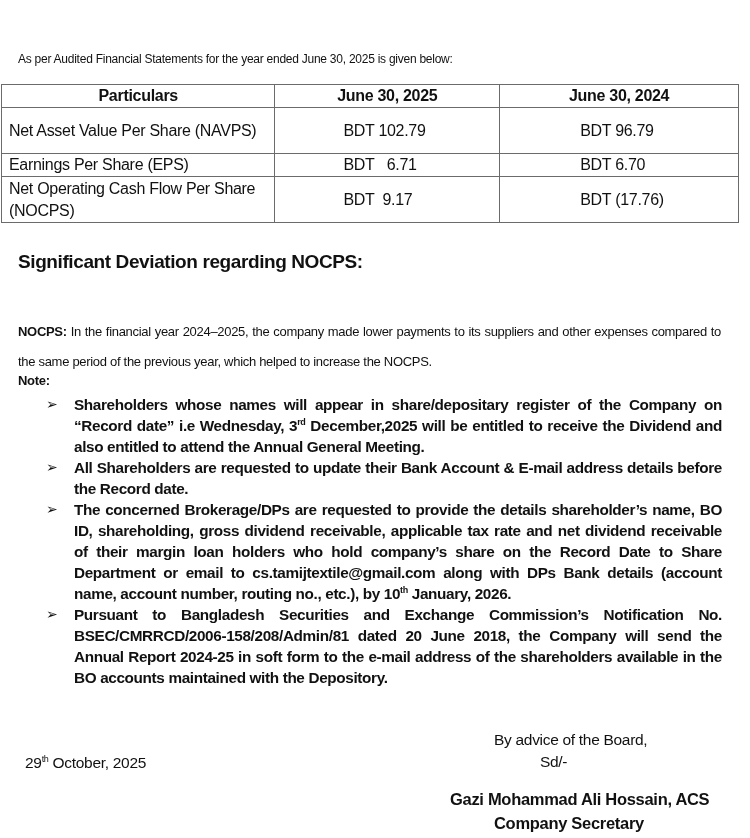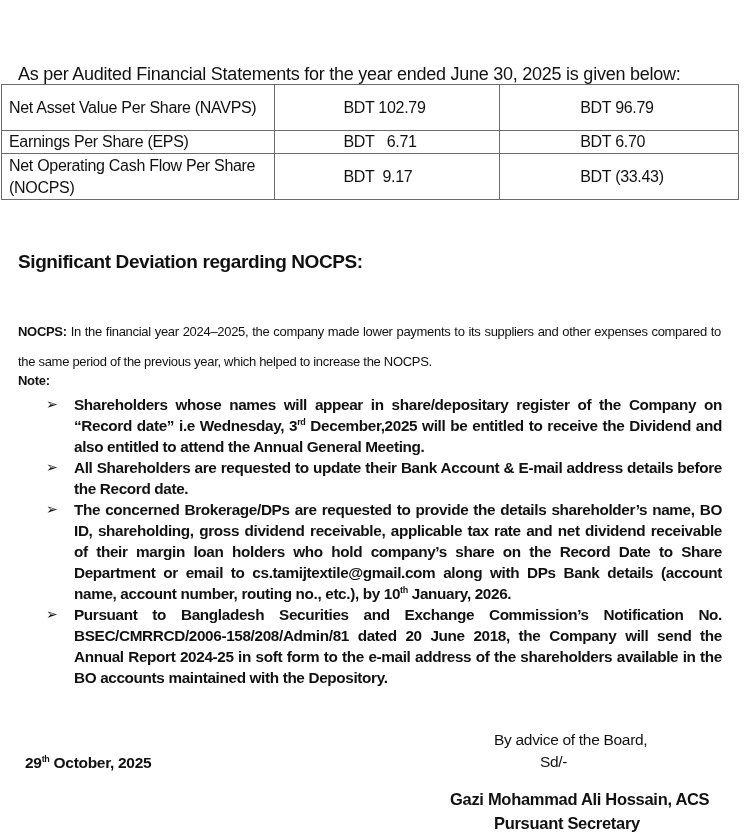--- a/index.html
+++ b/index.html
@@ -11,22 +11,22 @@
       width: 750px;
       height: 838px;
       position: relative;
       overflow: hidden;
       color: #111111;
       font-family: "Liberation Sans", sans-serif;
     }
     .intro {
       position: absolute;
       left: 18px;
-      top: 64px;
-      font-size: 18px;
+      top: 52px;
+      font-size: 12px;
       letter-spacing: -0.25px;
       white-space: nowrap;
     }
     table.fin {
       position: absolute;
       left: 1px;
       top: 84px;
       width: 738px;
       border-collapse: collapse;
       font-size: 16px;
@@ -117,21 +117,21 @@
     sup { font-size: 9px; line-height: 0; vertical-align: 6px; }
 
     .date-block {
       position: absolute;
       left: 25px;
       top: 752px;
       font-size: 15.5px;
       line-height: 22px;
       letter-spacing: -0.3px;
     }
-    .date-block .d { font-weight: bold; }
+    .date-block .d { font-weight: normal; }
     .sign-block {
       position: absolute;
       left: 440px;
       top: 729px;
       width: 280px;
       font-size: 15.5px;
       line-height: 22px;
       letter-spacing: -0.3px;
     }
     .sign-block div { white-space: nowrap; }
@@ -145,34 +145,39 @@
 
 <div class="intro">As per Audited Financial Statements for the year ended June 30, 2025 is given below:</div>
 
 <table class="fin">
   <colgroup>
       <col class="c1">
       <col class="c2">
       <col class="c3">
     </colgroup>
   <tbody>
+      <tr>
+    <th>Particulars</th>
+    <th>June 30, 2025</th>
+    <th>June 30, 2024</th>
+  </tr>
   <tr class="r-tall">
     <td class="label">Net Asset Value Per Share (NAVPS)</td>
     <td class="val c25">BDT 102.79</td>
     <td class="val c24">BDT 96.79</td>
   </tr>
   <tr class="r-short">
     <td class="label">Earnings Per Share (EPS)</td>
     <td class="val c25">BDT   6.71</td>
     <td class="val c24">BDT 6.70</td>
   </tr>
   <tr class="r-tall">
     <td class="label">Net Operating Cash Flow Per Share (NOCPS)</td>
     <td class="val c25">BDT  9.17</td>
-    <td class="val c24">BDT (33.43)</td>
+    <td class="val c24">BDT (17.76)</td>
   </tr>
 </tbody>
   </table>
 
 <div class="heading">Significant Deviation regarding NOCPS:</div>
 
 <div class="para"><b>NOCPS:</b><span> In the financial year 2024–2025, the company made lower payments to its suppliers and other expenses compared to the same period of the previous year, which helped to increase the NOCPS.</span></div>
 
 <div class="note-label">Note:</div>
 
@@ -192,14 +197,14 @@
 </ul>
 
 <div class="date-block">
   <div class="d"><span>29</span><sup>th</sup><span> October, 2025</span></div>
 </div>
 
 <div class="sign-block">
   <div class="advice">By advice of the Board,</div>
   <div class="sd">Sd/-</div>
   <div class="name">Gazi Mohammad Ali Hossain, ACS</div>
-  <div class="title">Pursuant Secretary</div>
+  <div class="title">Company Secretary</div>
 </div>
 
 </body></html>

